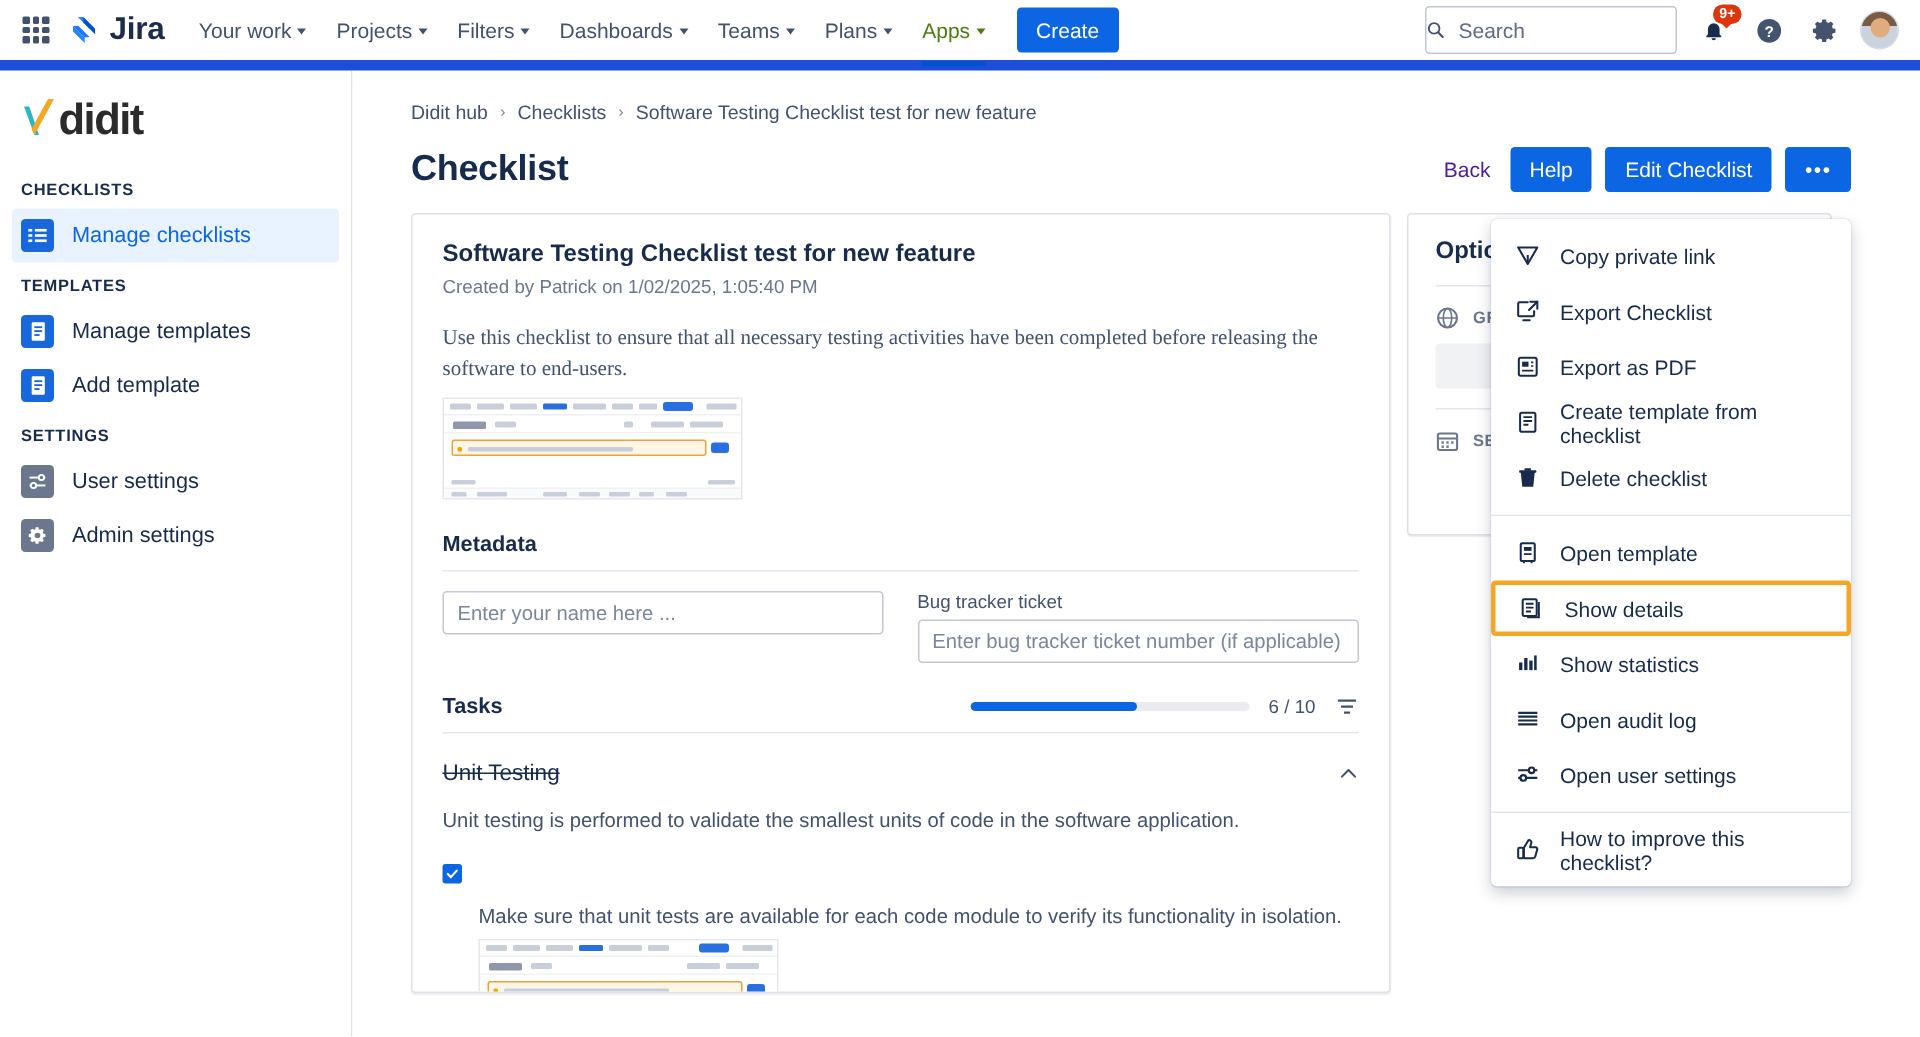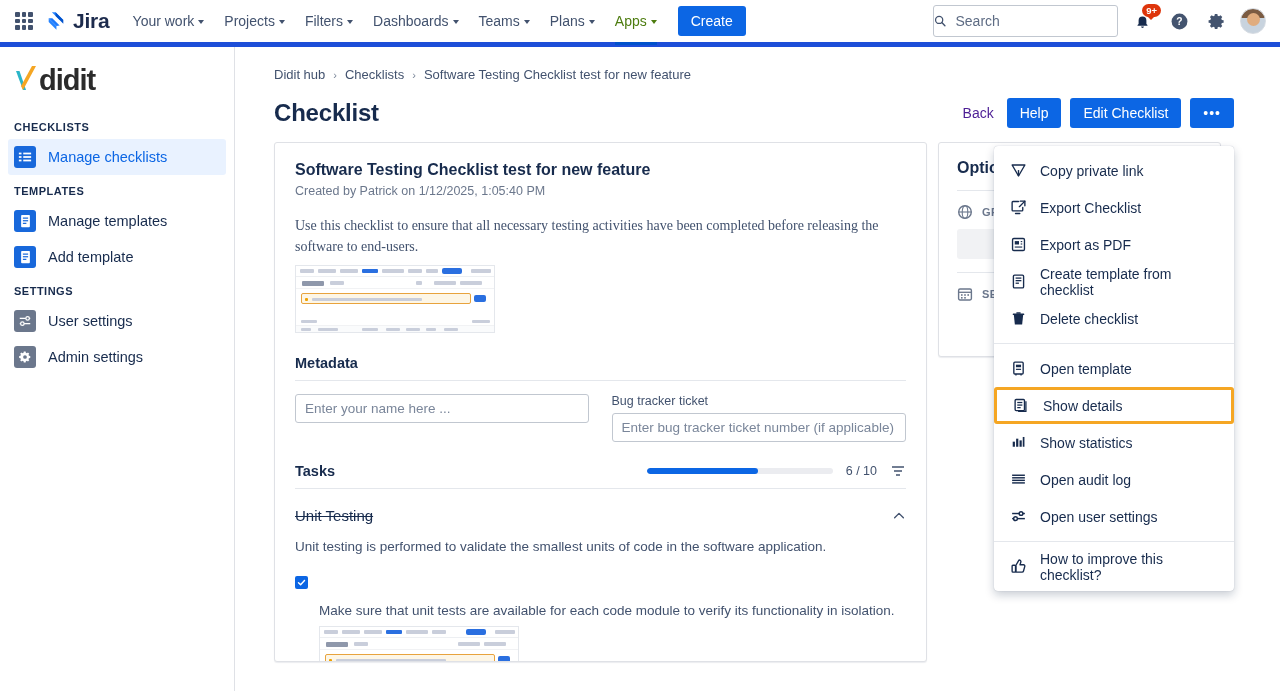--- a/index.html
+++ b/index.html
@@ -9,21 +9,21 @@
     font-family:"Liberation Sans", sans-serif;
     background:#ffffff;
     color:#172b4d;
     overflow:hidden;
     position:relative;
   }
 
   
   .topnav{
     position:absolute; top:0; left:0; width:1280px; height:47px;
-    background:#fff; border-bottom:5px solid #1d4ed8;
+    background:#fff; border-bottom:7px solid #1d4ed8;
     display:flex; align-items:center; z-index:40;
   }
   .app-switcher{
     width:26px; height:26px; margin-left:11px; margin-right:4px;
     display:grid; grid-template-columns:repeat(3,1fr); grid-template-rows:repeat(3,1fr);
     gap:2px; padding:4px; border-radius:3px; cursor:pointer;
   }
   .app-switcher i{ background:#42526e; border-radius:1px; display:block; }
   .jira-brand{ display:flex; align-items:center; gap:6px; margin-left:4px; margin-right:14px; cursor:pointer;}
   .jira-word{ font-size:21px; font-weight:600; color:#1d2b4d; letter-spacing:-0.2px; }
@@ -38,21 +38,21 @@
     content:""; position:absolute; left:9px; right:9px; bottom:0; height:2.5px; background:#0052cc;
   }
   .caret{ width:0;height:0;border-left:3.5px solid transparent;border-right:3.5px solid transparent;border-top:4px solid currentColor; display:inline-block; margin-top:2px;}
   .create-btn{
     margin-left:12px; background:#0c66e4; color:#fff; border:none; border-radius:3px;
     font-size:14px; font-weight:500; padding:7px 13px; cursor:pointer;
     font-family:"Liberation Sans", sans-serif;
   }
   .topnav-right{ margin-left:auto; display:flex; align-items:center; gap:11px; padding-right:14px; }
   .searchbox{
-    width:185px; height:32px; border:1px solid #c1c7d0; border-radius:3px;
+    width:168px; height:32px; border:1px solid #c1c7d0; border-radius:3px;
     display:flex; align-items:center; gap:7px; padding:0 0; background:#fff; cursor:text;
   }
   .searchbox input{
     border:none; outline:none; font-size:14px; color:#42526e; width:100%;
     background:transparent; font-family:"Liberation Sans", sans-serif;
   }
   .searchbox input::placeholder{ color:#5e6c84; }
   .icon-btn{ width:26px;height:26px;display:flex;align-items:center;justify-content:center;cursor:pointer; position:relative;}
   .badge{
     position:absolute; top:-4px; right:-6px; background:#de350b; color:#fff;
@@ -382,21 +382,21 @@
       <button class="btn">Help</button>
       <button class="btn">Edit Checklist</button>
       <button class="btn dots">•••</button>
     </div>
   </div>
 
   <div class="content-row">
 
     <div class="card card-left">
       <div class="cl-title">Software Testing Checklist test for new feature</div>
-      <div class="cl-sub">Created by Patrick on 1/12/2025, 1:05:40 PM</div>
+      <div class="cl-sub">Created by Patrick on 1/02/2025, 1:05:40 PM</div>
       <div class="cl-desc">Use this checklist to ensure that all necessary testing activities have been completed before releasing the software to end-users.</div>
 
       <div class="thumb" style="width:200px;height:68px;">
         <div class="tb-top" style="height:11px;">
           <span class="blk" style="left:4px;top:3px;width:14px;height:4px;"></span>
           <span class="blk" style="left:22px;top:3px;width:18px;height:4px;"></span>
           <span class="blk" style="left:44px;top:3px;width:18px;height:4px;"></span>
           <span class="blk blue" style="left:66px;top:3px;width:16px;height:4px;"></span>
           <span class="blk" style="left:86px;top:3px;width:22px;height:4px;"></span>
           <span class="blk" style="left:112px;top:3px;width:14px;height:4px;"></span>

